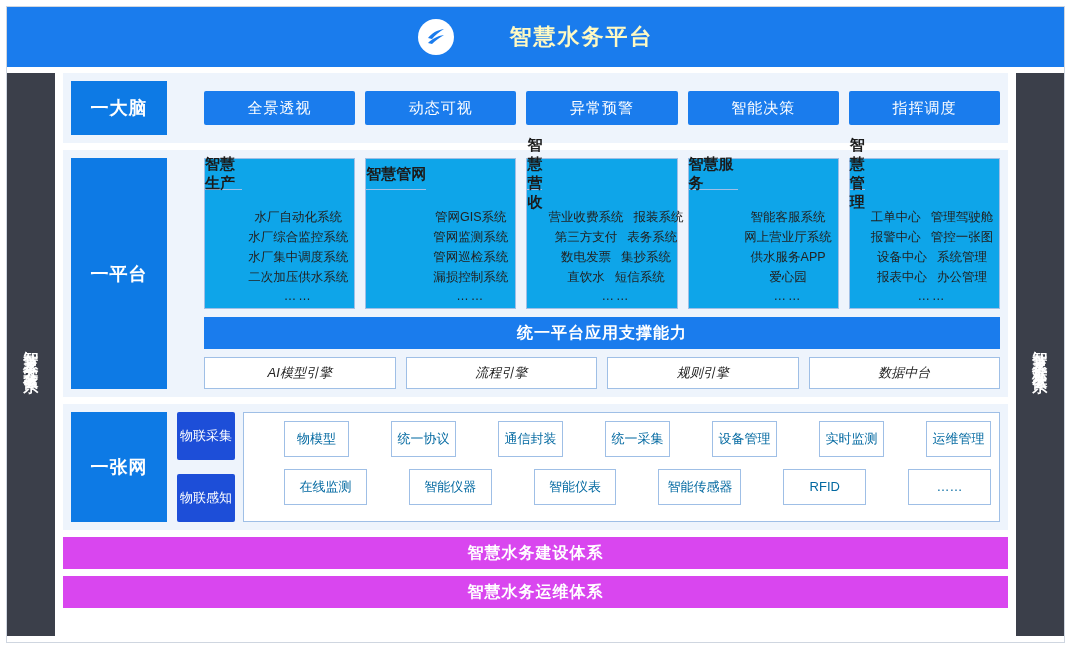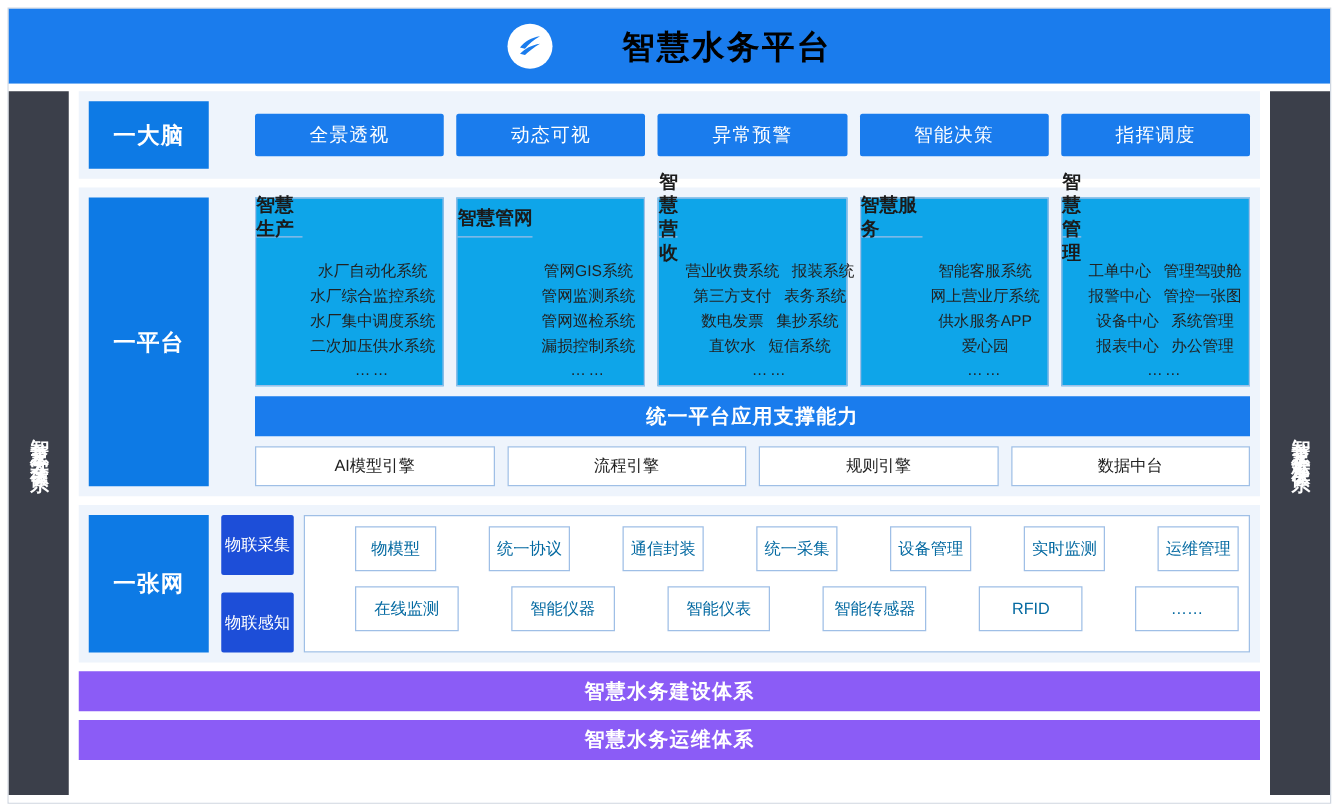--- a/index.html
+++ b/index.html
@@ -45,22 +45,22 @@
     width: 36px;
     height: 36px;
     border-radius: 50%;
     background: #ffffff;
     display: flex;
     align-items: center;
     justify-content: center;
   }
   .header .logo svg { display:block; }
   .header .title {
-    color: #000000;
-    font-size: 26px;
+    color: #fef9c3;
+    font-size: 22px;
     font-weight: bold;
     letter-spacing: 2px;
     margin-left: 44px;
   }
   
   .body-area {
     flex: 1 1 auto;
     display: flex;
     flex-direction: row;
     background: #ffffff;
@@ -198,20 +198,21 @@
     align-items: center;
     justify-content: center;
     font-size: 16px;
     font-weight: bold;
     letter-spacing: 1px;
   }
   .engines {
     display: flex;
     flex-direction: row;
     gap: 10px;
+    font-style: italic;
   }
   .engine-chip {
     flex: 1 1 0;
     background: #ffffff;
     border: 1px solid #9fbfe6;
     height: 30px;
     display: flex;
     align-items: center;
     justify-content: center;
     font-size: 13px;
@@ -279,21 +280,21 @@
     margin-left: 32px;
   }
   
   .bottom-bars {
     display: flex;
     flex-direction: column;
     gap: 7px;
     padding: 0 0 2px 0;
   }
   .bottom-bar {
-    background: #8b5cf6;
+    background: #d946ef;
     color: #ffffff;
     height: 32px;
     display: flex;
     align-items: center;
     justify-content: center;
     font-size: 16px;
     font-weight: bold;
     letter-spacing: 1px;
   }
 </style>

